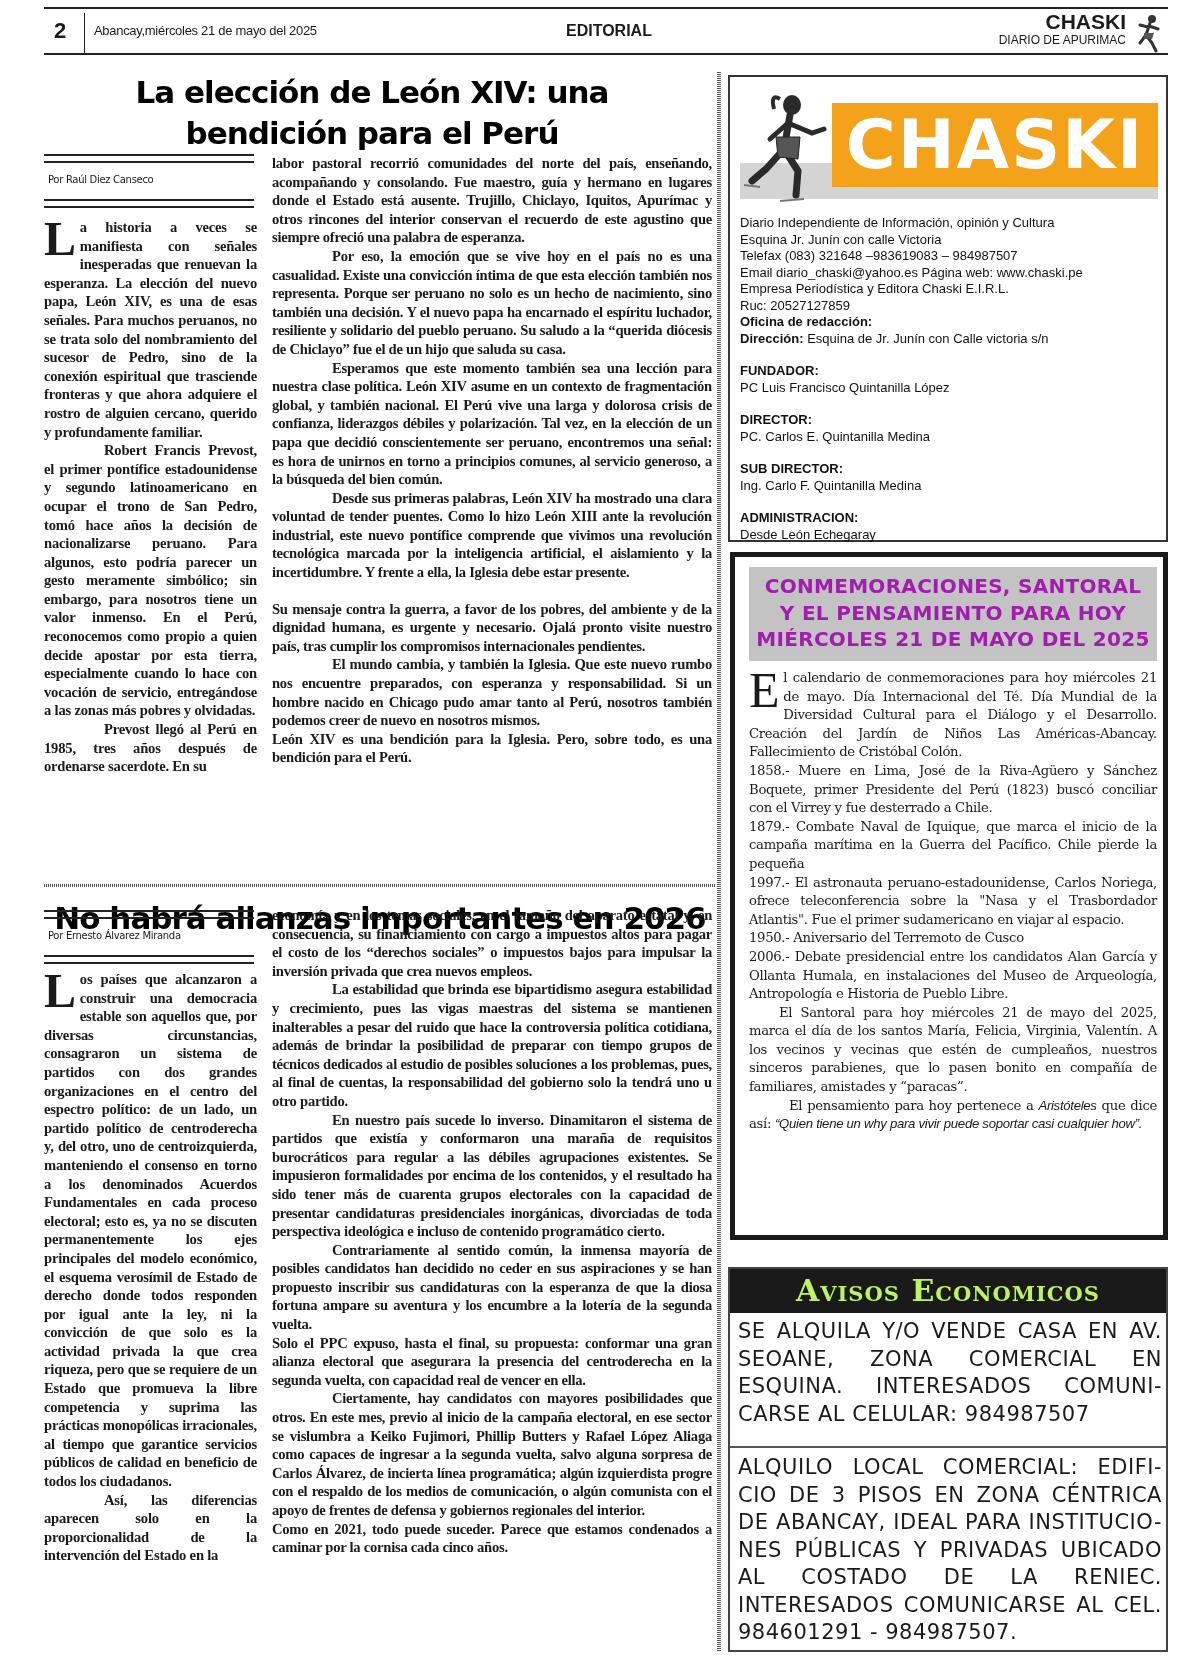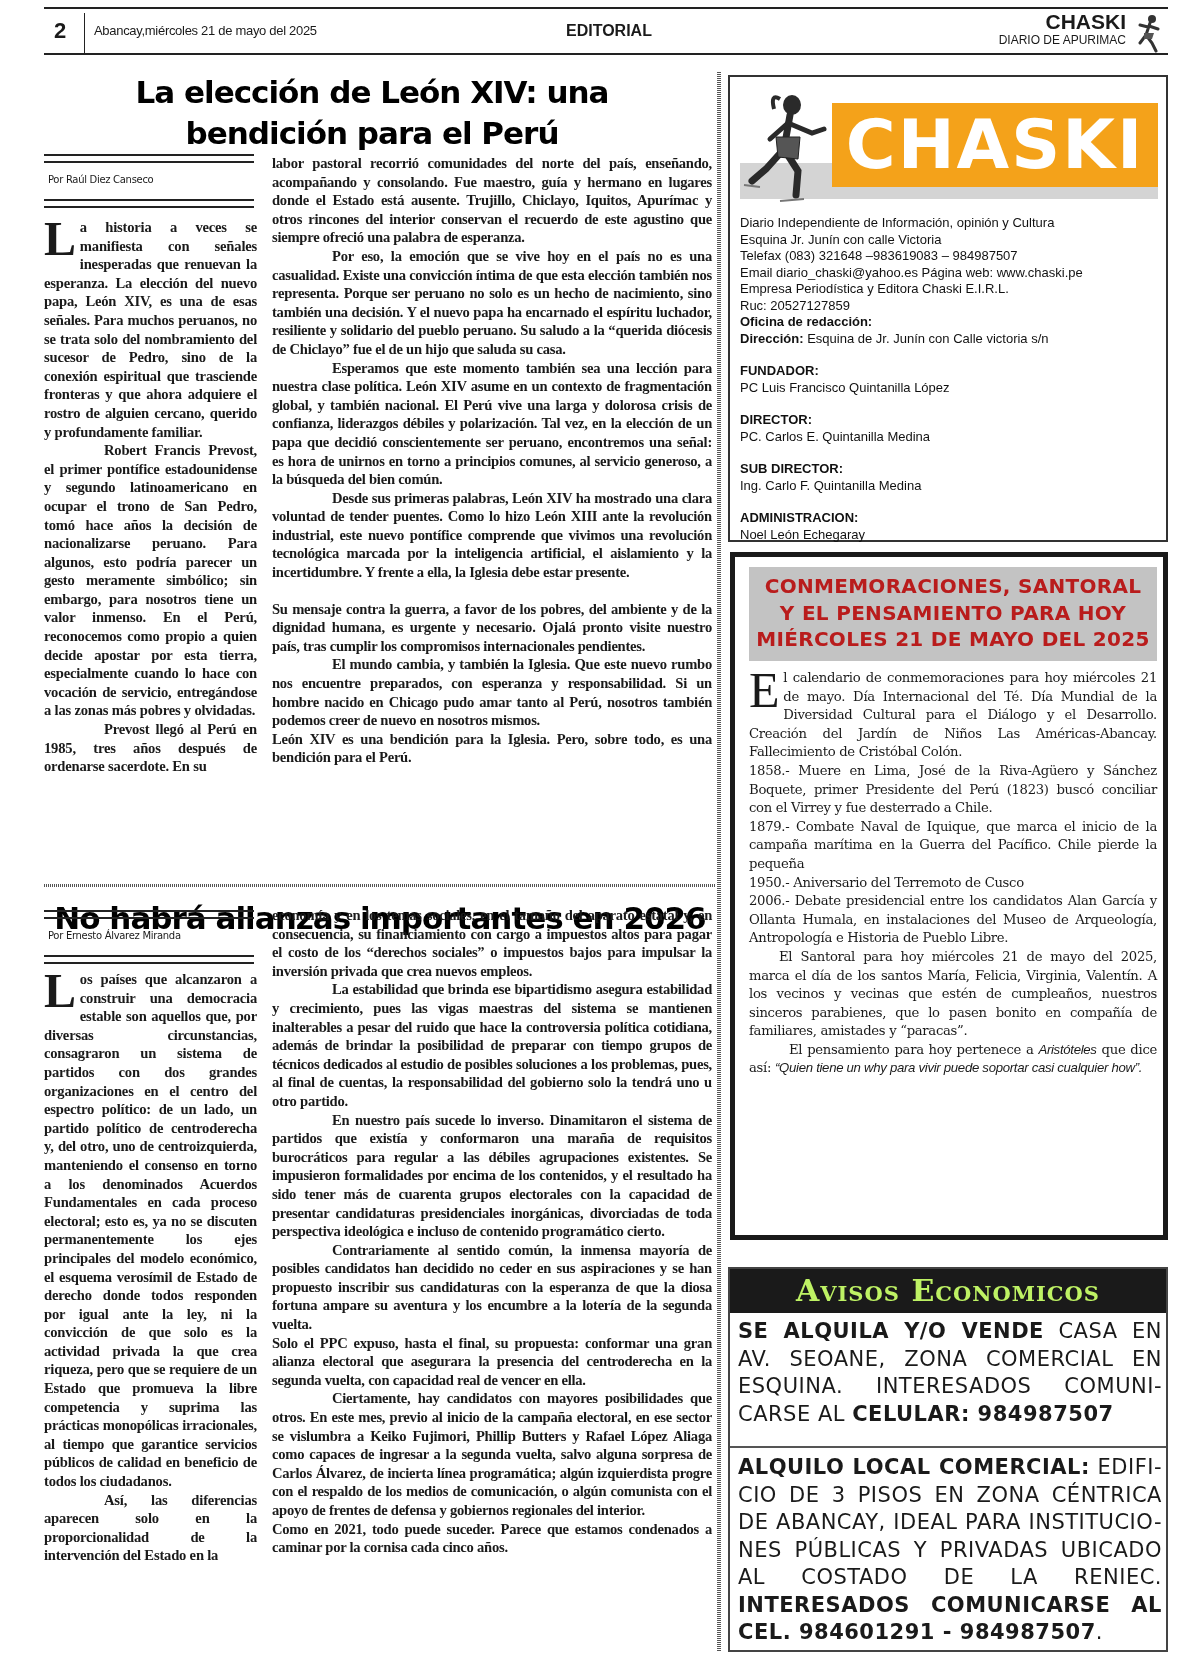--- a/index.html
+++ b/index.html
@@ -55,34 +55,34 @@
     font: bold 68px "DejaVu Sans", sans-serif; color: #fff; line-height: 84px; letter-spacing: 2px; }
   .logo-gray { position: absolute; left: 0; top: 74px; width: 418px; height: 36px; background: #d4d4d4; }
   .logo-sub { position: absolute; left: 110px; top: 3px; font: bold 21px "DejaVu Sans", sans-serif; color: #111; letter-spacing: 1px; }
   .staff-info { position: absolute; left: 10px; top: 138px; width: 420px; font: 13px/16.5px "Liberation Sans", sans-serif; color: #111; }
   .staff-info .b { font-weight: bold; }
   .staff-info .sp { height: 16px; }
 
   
   .conm-box { position: absolute; left: 730px; top: 552px; width: 438px; height: 688px; border: 5px solid #1a1a1a; }
   .conm-title { position: absolute; left: 14px; top: 10px; width: 408px; height: 94px; background: #c3c3c3;
-    text-align: center; font: bold 20px/26.5px "DejaVu Sans", sans-serif; color: #b91c1c; padding-top: 6px; letter-spacing: 0.3px; }
+    text-align: center; font: bold 20px/26.5px "DejaVu Sans", sans-serif; color: #a21caf; padding-top: 6px; letter-spacing: 0.3px; }
   .conm-body { position: absolute; left: 14px; top: 112px; width: 408px; font-size: 14.3px; line-height: 18.6px;
     text-align: justify; font-family: "DejaVu Serif", serif; font-size: 13.2px; letter-spacing: -0.3px; }
   .conm-body p { margin: 0; }
   .conm-body .dropcap { font-size: 50px; line-height: 38px; margin-top: 2px; }
   .quote-sans { font-family: "Liberation Sans", sans-serif; font-style: italic; }
 
   
   .avisos { position: absolute; left: 728px; top: 1267px; width: 440px; height: 385px; border: 2px solid #444; }
   .avisos-head { position: absolute; left: 0; top: 0; width: 100%; height: 44px; background: #1a1a1a; color: #bef264;
     text-align: center; font: bold 30px/44px "DejaVu Serif", serif; letter-spacing: 1px; font-variant: small-caps; }
   .aviso { position: absolute; left: 8px; width: 424px; font: 21px/27.5px "DejaVu Sans", sans-serif; color: #1a1a1a;
     text-align: justify; letter-spacing: 0.5px; }
-  .aviso b { font-weight: bold; }
+  .aviso b { font-weight: normal; }
   .aviso-1 { top: 49px; }
   .aviso-2 { top: 185px; }
   .aviso-sep { position: absolute; left: 0; top: 177px; width: 100%; height: 2px; background: #555; }
 </style>
 </head>
 <body>
 
 <header class="masthead">
   <span class="page-num">2</span>
   <span class="mast-sep"></span>
@@ -175,34 +175,35 @@
     <div class="b">FUNDADOR:</div>
     <div>PC Luis Francisco Quintanilla López</div>
     <div class="sp"></div>
     <div class="b">DIRECTOR:</div>
     <div>PC. Carlos E. Quintanilla Medina</div>
     <div class="sp"></div>
     <div class="b">SUB DIRECTOR:</div>
     <div>Ing. Carlo F. Quintanilla Medina</div>
     <div class="sp"></div>
     <div class="b">ADMINISTRACION:</div>
-    <div>Noel León Echegaray</div>
+    <div>Desde León Echegaray</div>
   </div>
 </aside>
 
 <section class="conm-box">
   <div class="conm-title">
     <div>CONMEMORACIONES, SANTORAL</div>
     <div>Y EL PENSAMIENTO PARA  HOY</div>
     <div>MIÉRCOLES 21 DE MAYO  DEL 2025</div>
   </div>
   <div class="conm-body">
     <p><span class="dropcap">E</span><span>l calendario de conmemoraciones para hoy miércoles 21 de mayo. Día Internacional del Té. Día Mundial de la Diversidad Cultural para el Diálogo y el Desarrollo. Creación del Jardín de Niños Las Américas-Abancay. Fallecimiento de Cristóbal Colón.</span></p>
     <p> 1858.- Muere en Lima, José de la Riva-Agüero y Sánchez Boquete, primer Presidente del Perú (1823) buscó conciliar con el Virrey y fue desterrado a Chile.</p>
     <p> 1879.- Combate Naval de Iquique, que marca el inicio de la campaña marítima en la Guerra del Pacífico. Chile pierde la pequeña</p>
+    <p>1997.- El astronauta peruano-estadounidense, Carlos Noriega, ofrece teleconferencia sobre la "Nasa y el Trasbordador Atlantis". Fue el primer sudamericano en viajar al espacio.</p>
     <p>1950.- Aniversario del Terremoto de Cusco</p>
     <p> 2006.- Debate presidencial entre los candidatos Alan García y Ollanta Humala, en instalaciones del Museo de Arqueología, Antropología e Historia de Pueblo Libre.</p>
     <p style="text-indent:30px">El Santoral para hoy miércoles 21 de mayo del 2025, marca el día de los santos María, Felicia, Virginia, Valentín. A los vecinos y vecinas que estén de cumpleaños, nuestros sinceros parabienes, que lo pasen bonito en compañía de familiares, amistades y “paracas”.</p>
     <p style="text-indent:40px"><span>El pensamiento para hoy pertenece a </span><span class="quote-sans">Aristóteles</span><span> que dice así: </span><span class="quote-sans">“Quien tiene un why para vivir puede soportar casi cualquier how”.</span></p>
   </div>
 </section>
 
 <section class="avisos">
   <div class="avisos-head">Avisos Economicos</div>
   <div class="aviso aviso-1">

